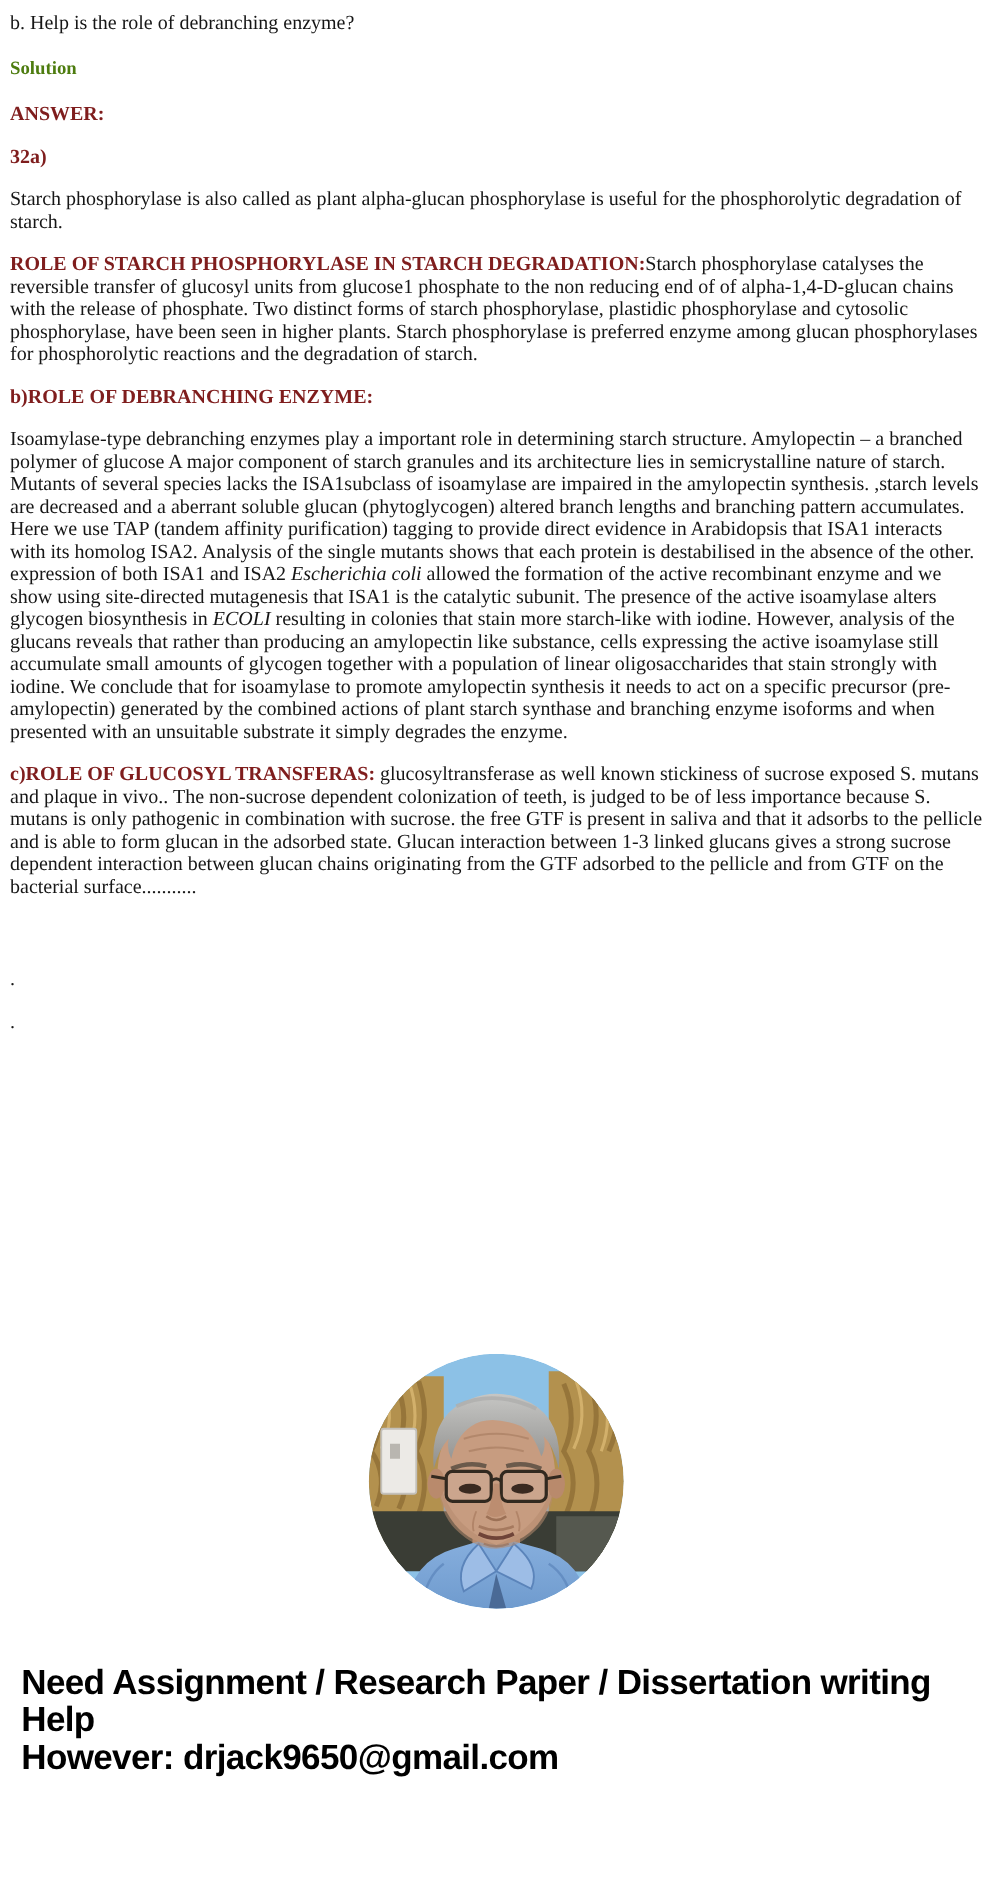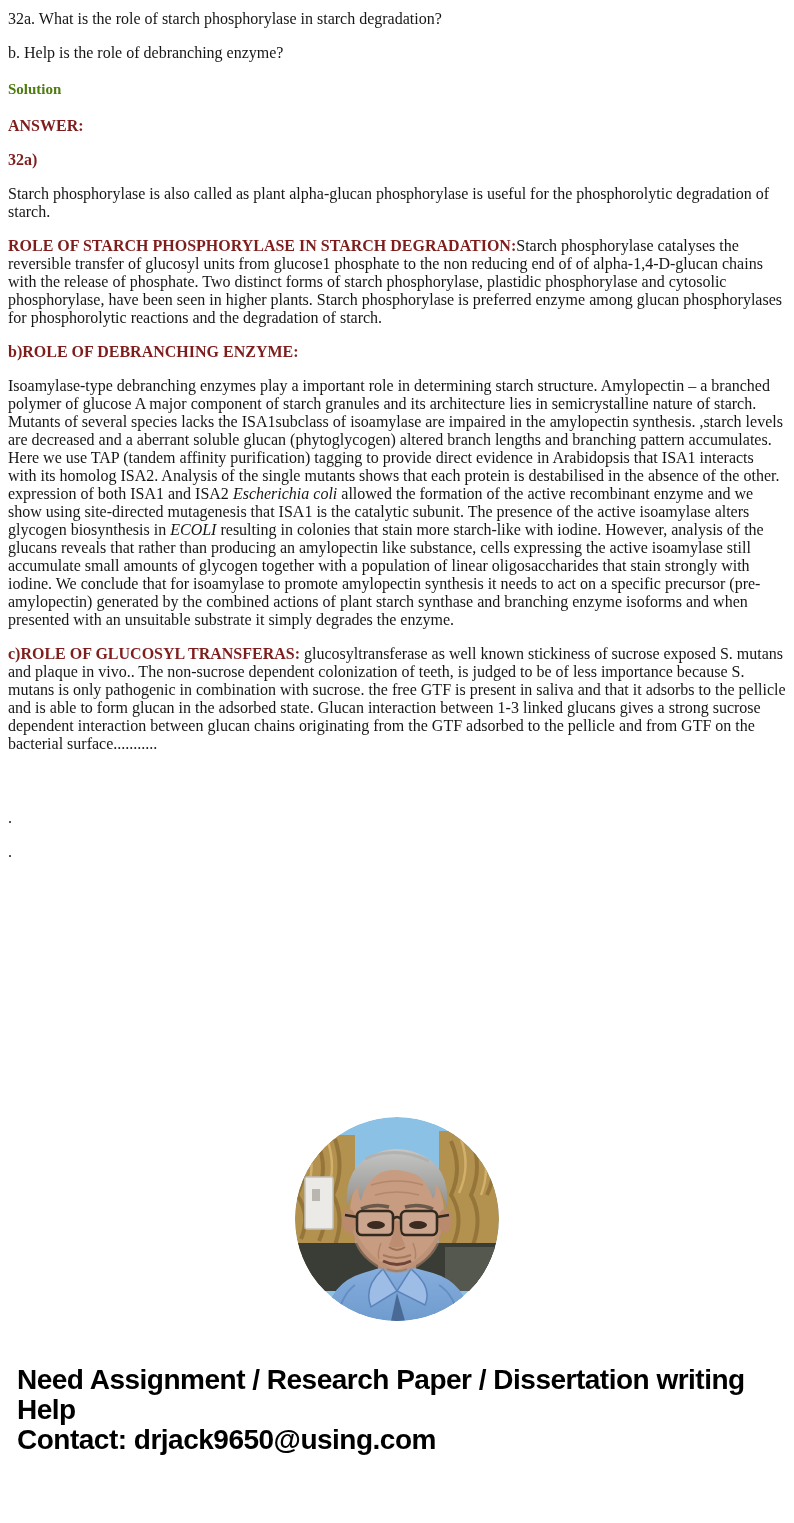--- a/index.html
+++ b/index.html
@@ -55,21 +55,20 @@
     line-height: 30px;
     color: #000000;
     letter-spacing: -0.5px;
   }
 </style>
 </head>
 <body>
 
 <div class="page">
 
-  <p class="q">32a. What is the role of starch phosphorylase in starch degradation?</p>
   <p class="q">b. Help is the role of debranching enzyme?</p>
 
   <h3 class="solution">Solution</h3>
 
   <p class="body-para bold">ANSWER:</p>
   <p class="body-para bold">32a)</p>
 
   <p class="body-para">Starch phosphorylase is also called as plant alpha-glucan phosphorylase is useful for the phosphorolytic degradation of starch.</p>
 
   <p class="body-para"><span class="bold">ROLE OF STARCH PHOSPHORYLASE IN STARCH DEGRADATION:</span><span>Starch phosphorylase catalyses the reversible transfer of glucosyl units from glucose1 phosphate to the non reducing end of of alpha-1,4-D-glucan chains with the release of phosphate. Two distinct forms of starch phosphorylase, plastidic phosphorylase and cytosolic phosphorylase, have been seen in higher plants. Starch phosphorylase is preferred enzyme among glucan phosphorylases for phosphorolytic reactions and the degradation of starch.</span></p>
@@ -157,16 +156,16 @@
           <path d="M92,152 q10,4 20,0" stroke="#9c7156" stroke-width="1.8" fill="none" opacity="0.7"></path>
 
           <path d="M86,126 q-4,10 -2,16 M118,126 q4,10 2,16" stroke="#a87a5e" stroke-width="1.5" fill="none" opacity="0.7"></path>
         </g>
       </svg>
     </div>
   </div>
 
   <div class="footer">
     <div>Need Assignment / Research Paper / Dissertation writing Help</div>
-    <div>Contact: drjack9650@using.com</div>
+    <div>However: drjack9650@gmail.com</div>
   </div>
 
 </div>
 
 </body></html>

